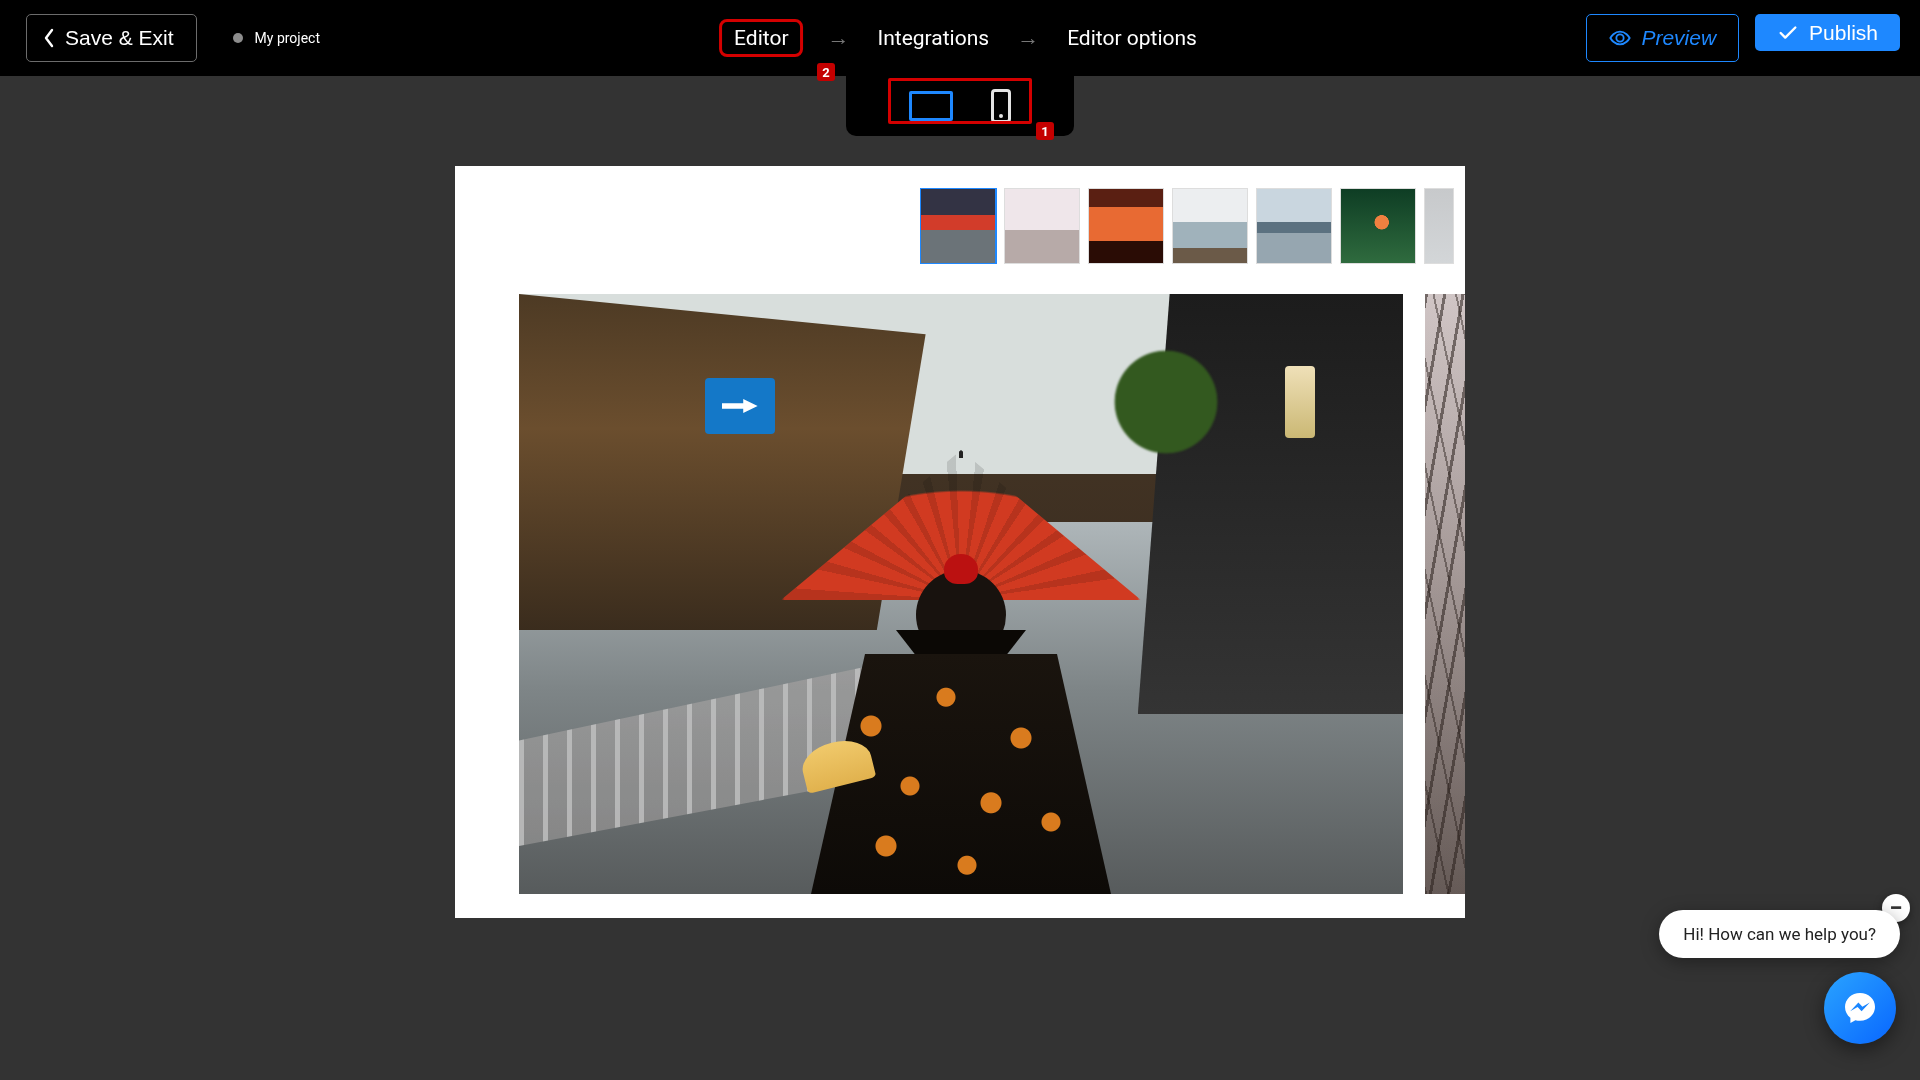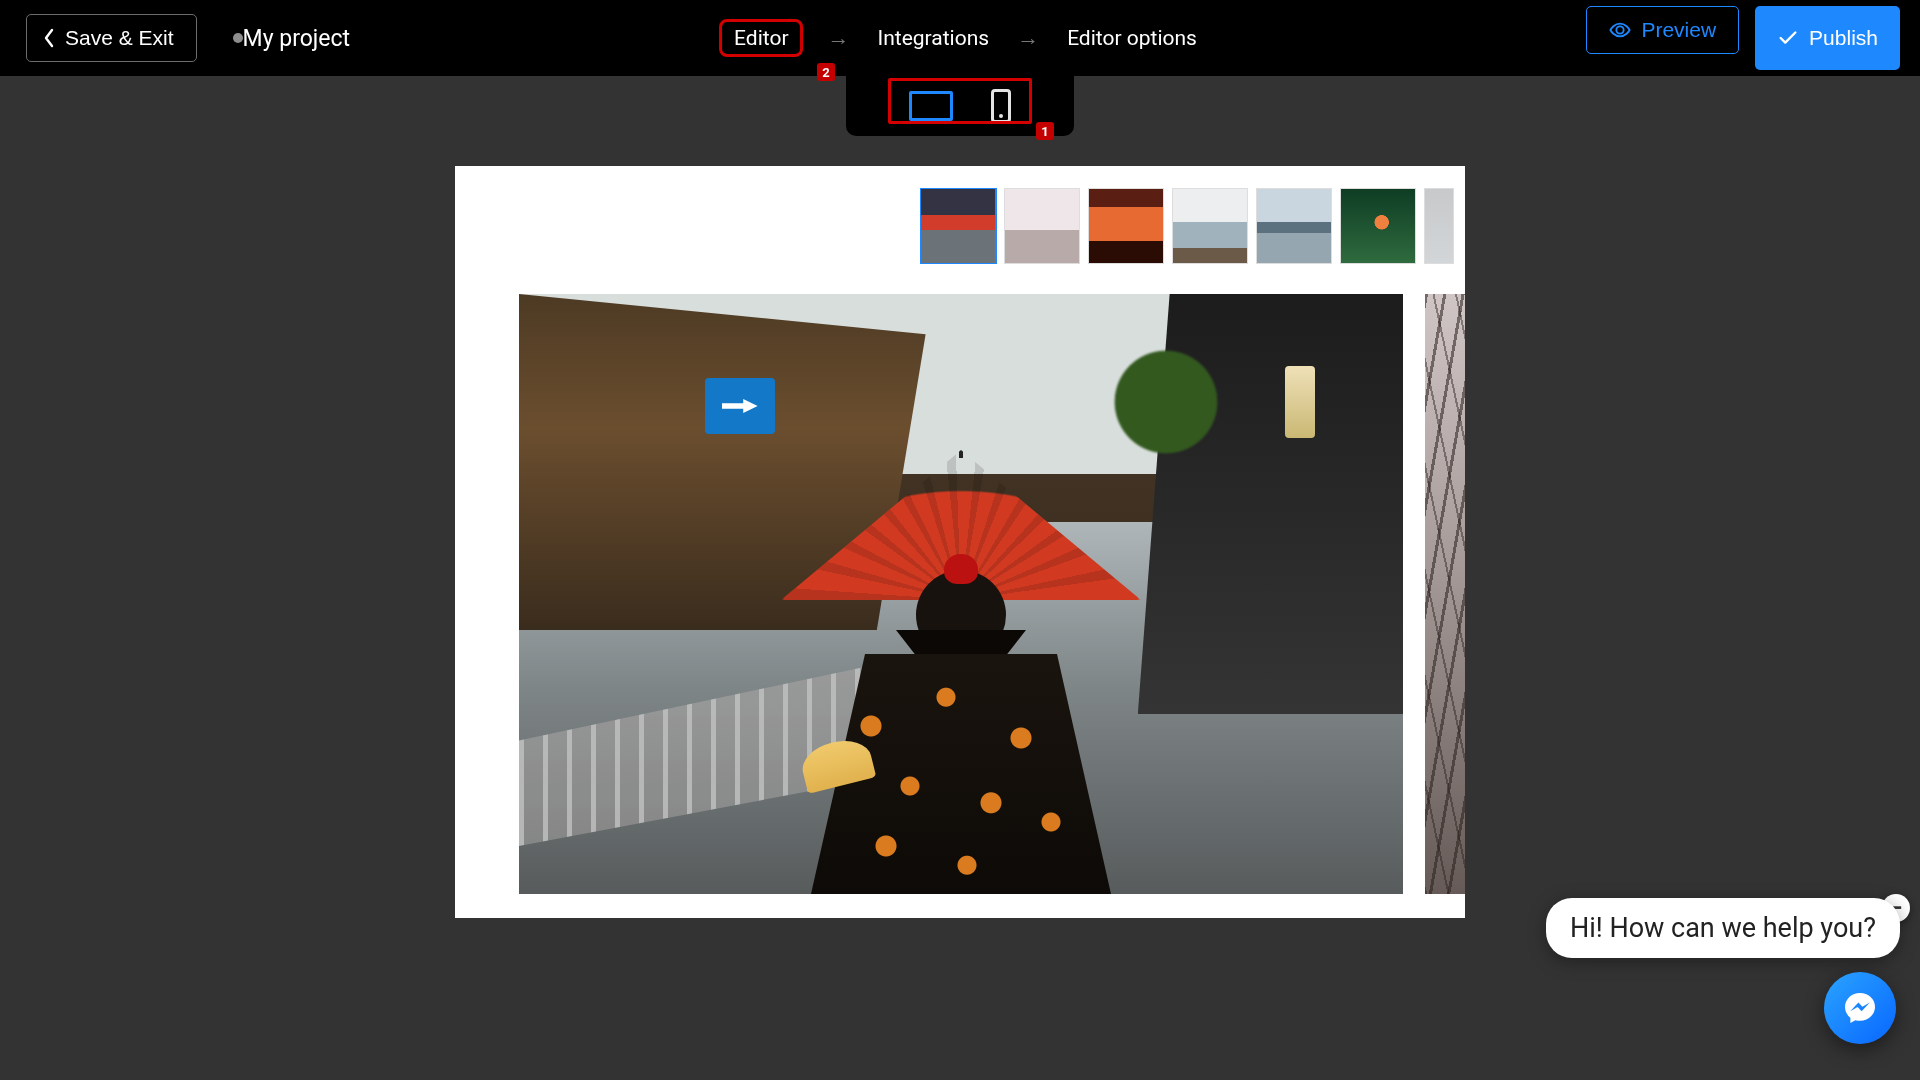--- a/index.html
+++ b/index.html
@@ -24,40 +24,40 @@
     display:flex; align-items:center; gap:10px;
     cursor:pointer;
     font-size:21px;
   }
   .save-exit-btn svg { width:12px; height:20px; }
   .project-dot {
     margin-left: 36px;
     width:10px; height:10px; border-radius:50%;
     background:#8d8d8d;
   }
-  .project-name { font-size:23px; }
+  .project-name { margin-left: 12px; font-size:14px; }
 
   .breadcrumb {
     position:absolute; left:50%; top:0; height:76px;
     transform:translateX(-50%);
     display:flex; align-items:center; gap:24px;
     font-size:21px;
   }
   .bc-item { color:#fff; cursor:pointer; position:relative; padding:6px 4px;}
   .bc-arrow { color:#777; font-size:22px; }
   .bc-highlight { border:3px solid #d40000; border-radius:8px; padding:4px 12px; }
 
   .right-buttons { margin-left:auto; margin-right:20px; display:flex; gap:16px; }
   .btn-preview {
     height:48px; padding:0 22px; border-radius:5px;
     background:transparent; border:1.5px solid #1e88ff; color:#1e88ff;
-    display:flex; align-items:center; gap:10px; font-size:21px; cursor:pointer;
+    display:flex; align-items:center; gap:10px; font-size:21px; cursor:pointer;font-style:italic;
   }
   .btn-publish {
-    height:64px; padding:4px 22px; border-radius:5px;
+    height:37px; padding:4px 22px; border-radius:5px;
     background:#1e88ff; border:none; color:#fff;
     display:flex; align-items:center; gap:10px; font-size:21px; cursor:pointer;
   }
   .btn-preview svg, .btn-publish svg { width:22px; height:22px; }
 
   
   .badge {
     position:absolute; background:#c40000; color:#fff;
     font-size:13px; font-weight:700; width:18px; height:18px;
     border-radius:3px; display:flex; align-items:center; justify-content:center;
@@ -244,21 +244,21 @@
   .peek::before{
     content:""; position:absolute; inset:0;
     background:
       repeating-linear-gradient( 100deg, rgba(40,30,26,.55) 0 3px, transparent 3px 18px),
       repeating-linear-gradient(  78deg, rgba(40,30,26,.45) 0 2px, transparent 2px 22px);
   }
 
   
   .chat-bubble {
     position:absolute; right:20px; bottom:122px;
-    background:#fff; color:#222; font-size:27px;
+    background:#fff; color:#222; font-size:17px;
     padding:14px 24px; border-radius:26px;
     box-shadow:0 4px 18px rgba(0,0,0,.35);
   }
   .chat-close{
     position:absolute; right:10px; bottom:158px;
     width:28px; height:28px; border-radius:50%; background:#fff;
     box-shadow:0 2px 8px rgba(0,0,0,.4);
     display:flex; align-items:center; justify-content:center;
     font-size:24px; font-weight:700; color:#333; cursor:pointer;
     line-height:1;

